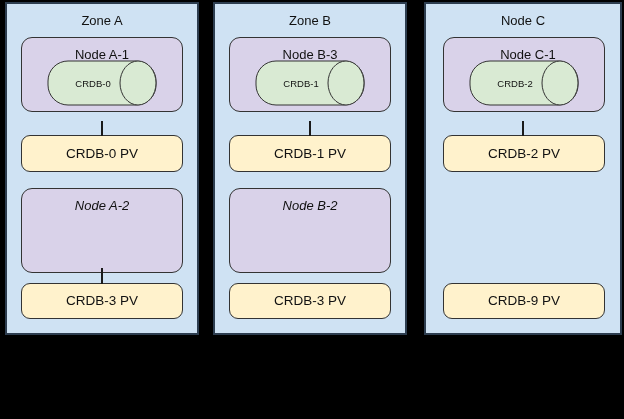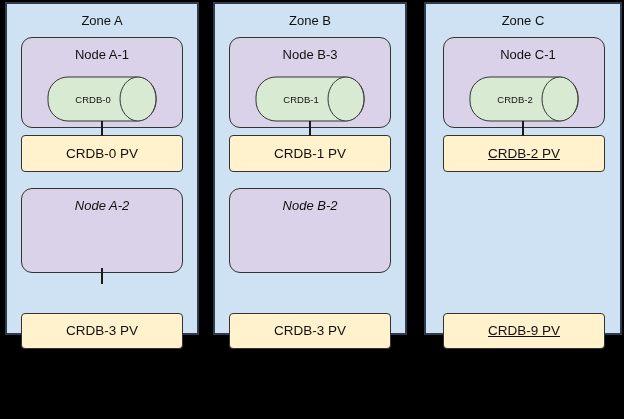--- a/index.html
+++ b/index.html
@@ -35,21 +35,21 @@
     position: absolute; top: 9px; left: 0; right: 0;
     text-align: center; font-size: 13px; line-height: 16px;
   }
   .node {
     position: absolute; left: 14px; width: 162px;
     background: var(--node-fill);
     border: 1px solid var(--shape-border);
     border-radius: 11px;
   }
   .zone-c .node { left: 17px; padding-left: 8px; }
-  .node-1 { top: 33px; height: 91px; }
+  .node-1 { top: 33px; height: 75px; }
   .node-2 { top: 184px; height: 85px; font-style: italic; }
   .node-label {
     margin-top: 9px; text-align: center; font-size: 13px; line-height: 16px;
   }
   .cyl {
     position: absolute; left: 50%; transform: translateX(-50%);
     bottom: 5px; width: 110px; height: 46px;
   }
   .cyl svg { display: block; }
   .cyl-body, .cyl-face {
@@ -58,26 +58,26 @@
     stroke-width: 1;
   }
   .cyl-label {
     font-size: 9.5px; fill: var(--text-color);
     font-family: "Liberation Sans", sans-serif;
   }
   .pv {
     position: absolute; left: 14px; width: 162px; height: 37px;
     background: var(--pv-fill);
     border: 1px solid var(--shape-border);
-    border-radius: 4px;
+    border-radius: 9px;
     text-align: center; font-size: 13.5px; line-height: 35px;
   }
-  .zone-c .pv { left: 17px; text-decoration: underline; }
+  .zone-c .pv { left: 17px; }
   .pv-1 { top: 131px; }
-  .pv-2 { top: 279px; height: 36px; line-height: 34px; margin-top: 30px; }
+  .pv-2 { top: 279px; height: 36px; line-height: 34px; }
   .connector {
     position: absolute; left: 50%; margin-left: -1px; width: 2px;
     background: var(--connector-color); z-index: 2;
   }
   .connector-1 { top: 117px; height: 15px; }
   .connector-2 { top: 264px; height: 16px; }
 </style>
 </head>
 <body>
 
@@ -122,21 +122,21 @@
     <div class="connector connector-1"></div>
     <div class="pv pv-1">CRDB-1 PV</div>
 
     <div class="node node-2">
       <div class="node-label">Node B-2</div>
     </div>
     <div class="pv pv-2">CRDB-3 PV</div>
   </div>
 
   <div class="zone zone-c">
-    <div class="zone-label">Zone C</div>
+    <div class="zone-label">Node C</div>
 
     <div class="node node-1">
       <div class="node-label">Node C-1</div>
       <div class="cyl">
         <svg width="110" height="46" viewBox="0 0 110 46">
           <rect class="cyl-body" x="1" y="1" width="108" height="44" rx="20" ry="20"></rect>
           <ellipse class="cyl-face" cx="91" cy="23" rx="18" ry="22"></ellipse>
           <text class="cyl-label" x="46" y="26.5" text-anchor="middle">CRDB-2</text>
         </svg>
       </div>

